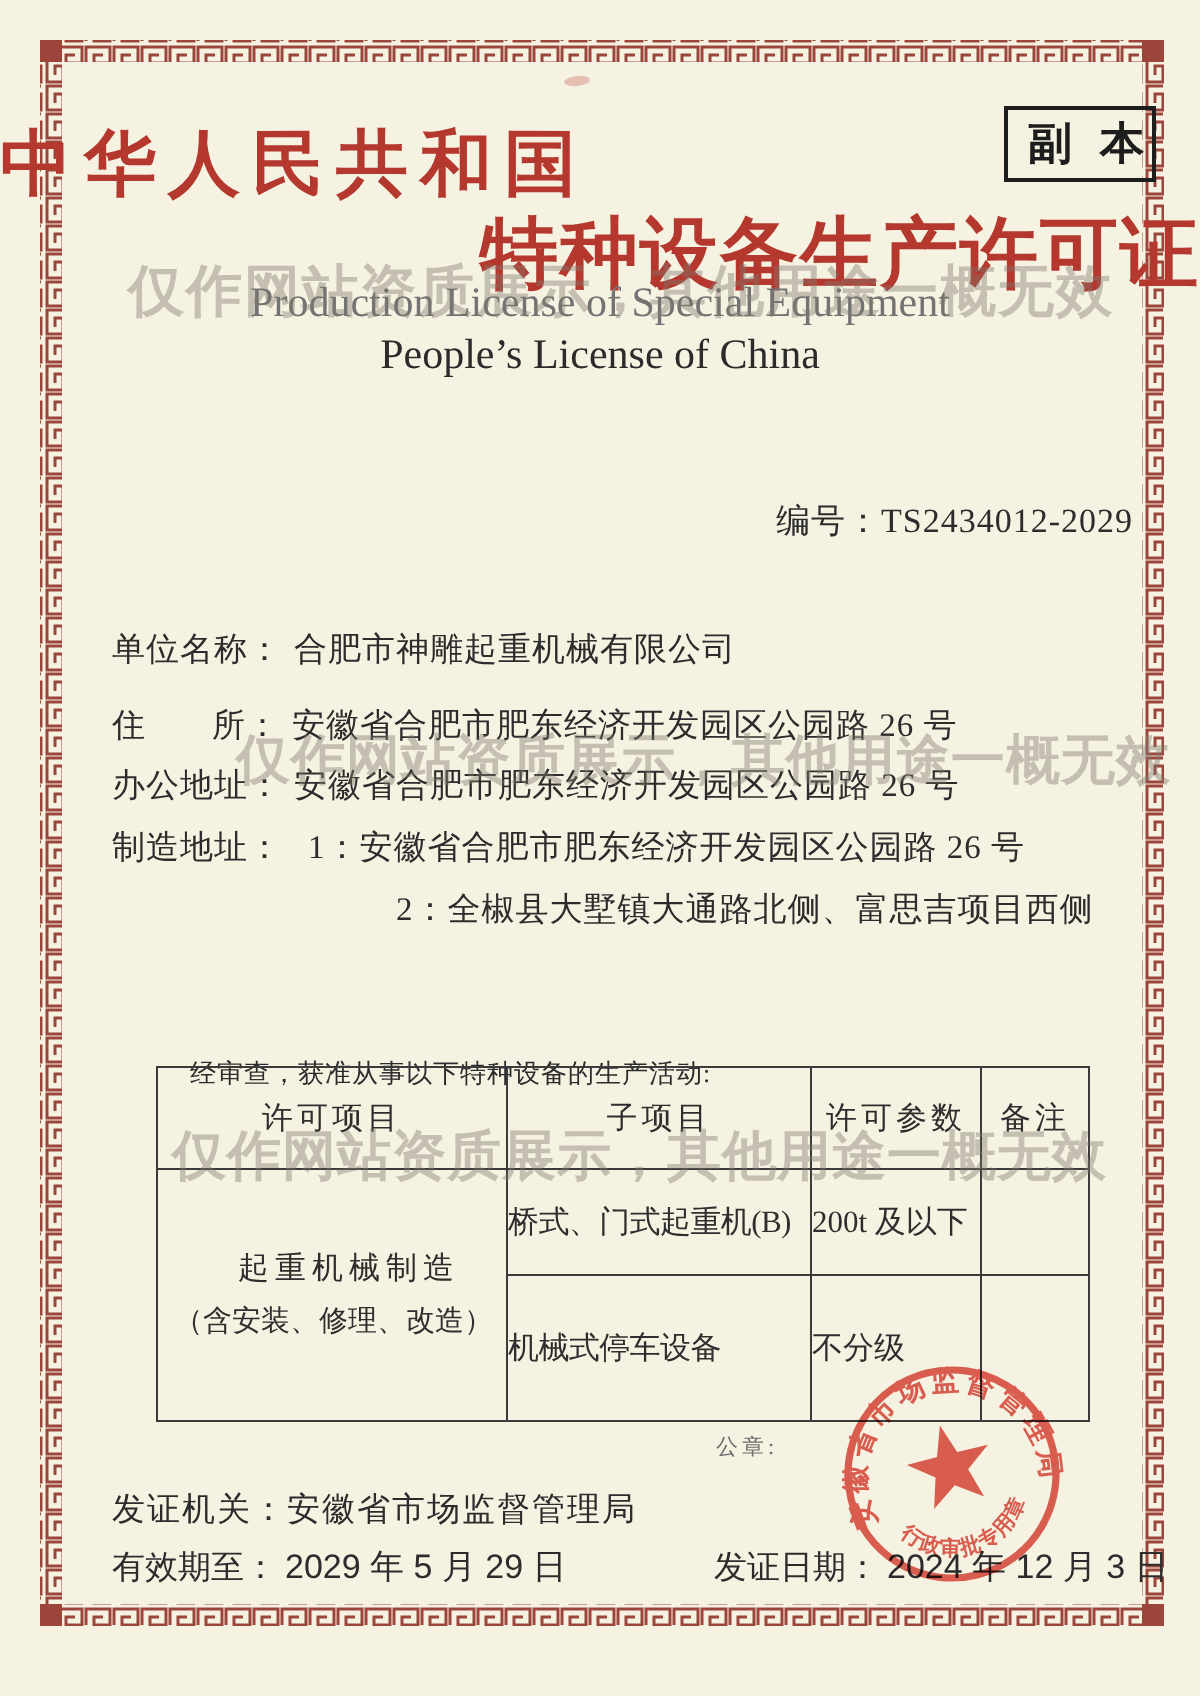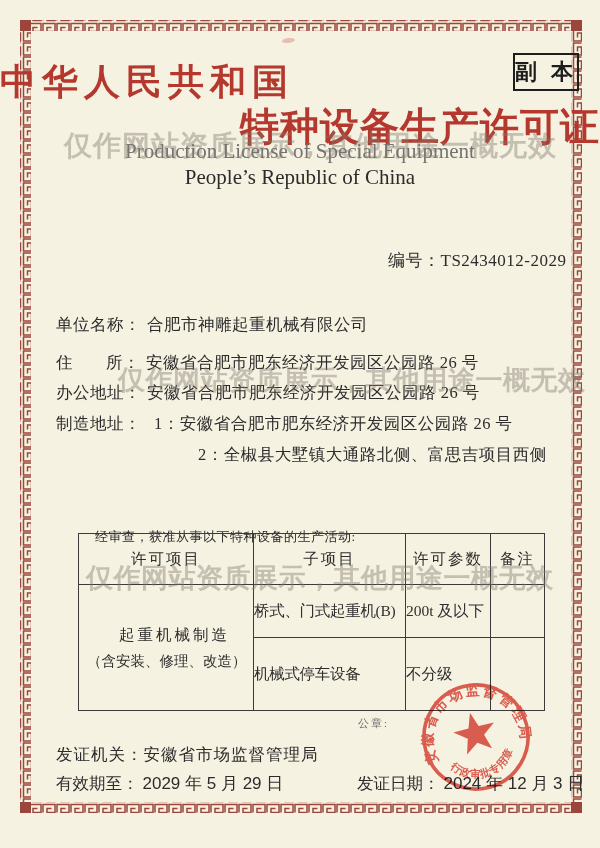--- a/index.html
+++ b/index.html
@@ -16,25 +16,25 @@
     font-family: "Liberation Serif", "DejaVu Serif", serif;
     color: #2c2c2c;
   }
   .abs { position: absolute; white-space: nowrap; }
 
   
   .frame { position: absolute; left: 0; top: 0; z-index: 1; }
 
   
   .badge {
-    left: 513px; top: 53px;
+    left: 502px; top: 53px;
     width: 62px; height: 34px;
     border: 2.5px solid #1d1d1d;
     display: flex; align-items: center;
-    padding: 0 0 0 0;
+    padding: 0 0 0 10px;
     font-size: 22px; font-weight: 600;
     letter-spacing: 14px; color: #1d1d1d;
     z-index: 2;
   }
 
   
   .title-cn1 { left: 0; top: 58px;  width: 600px; text-align: left;
                font-size: 36px; font-weight: 700; letter-spacing: 6px;
                color: #b5382e; z-index: 2; }
   .title-cn2 { left: 0; top: 100px; width: 600px; text-align: right;
@@ -125,21 +125,21 @@
     <rect x="571" y="802" width="11" height="11" fill="#9c453b"></rect>
   </svg>
 
   <div class="abs artifact"></div>
 
   <div class="abs badge">副本</div>
 
   <div class="abs title-cn1">中华人民共和国</div>
   <div class="abs title-cn2">特种设备生产许可证</div>
   <div class="abs title-en1">Production License of Special Equipment</div>
-  <div class="abs title-en2">People’s Republic of China</div>
+  <div class="abs title-en2">People’s License of China</div>
 
   <div class="abs license-no">
     <span>编号：</span><span>TS2434012-2029</span>
   </div>
 
   <div class="abs row" style="top:314px">
     <span>单位名称：</span><span class="val">合肥市神雕起重机械有限公司</span>
   </div>
 
   <div class="abs row" style="top:352px">

